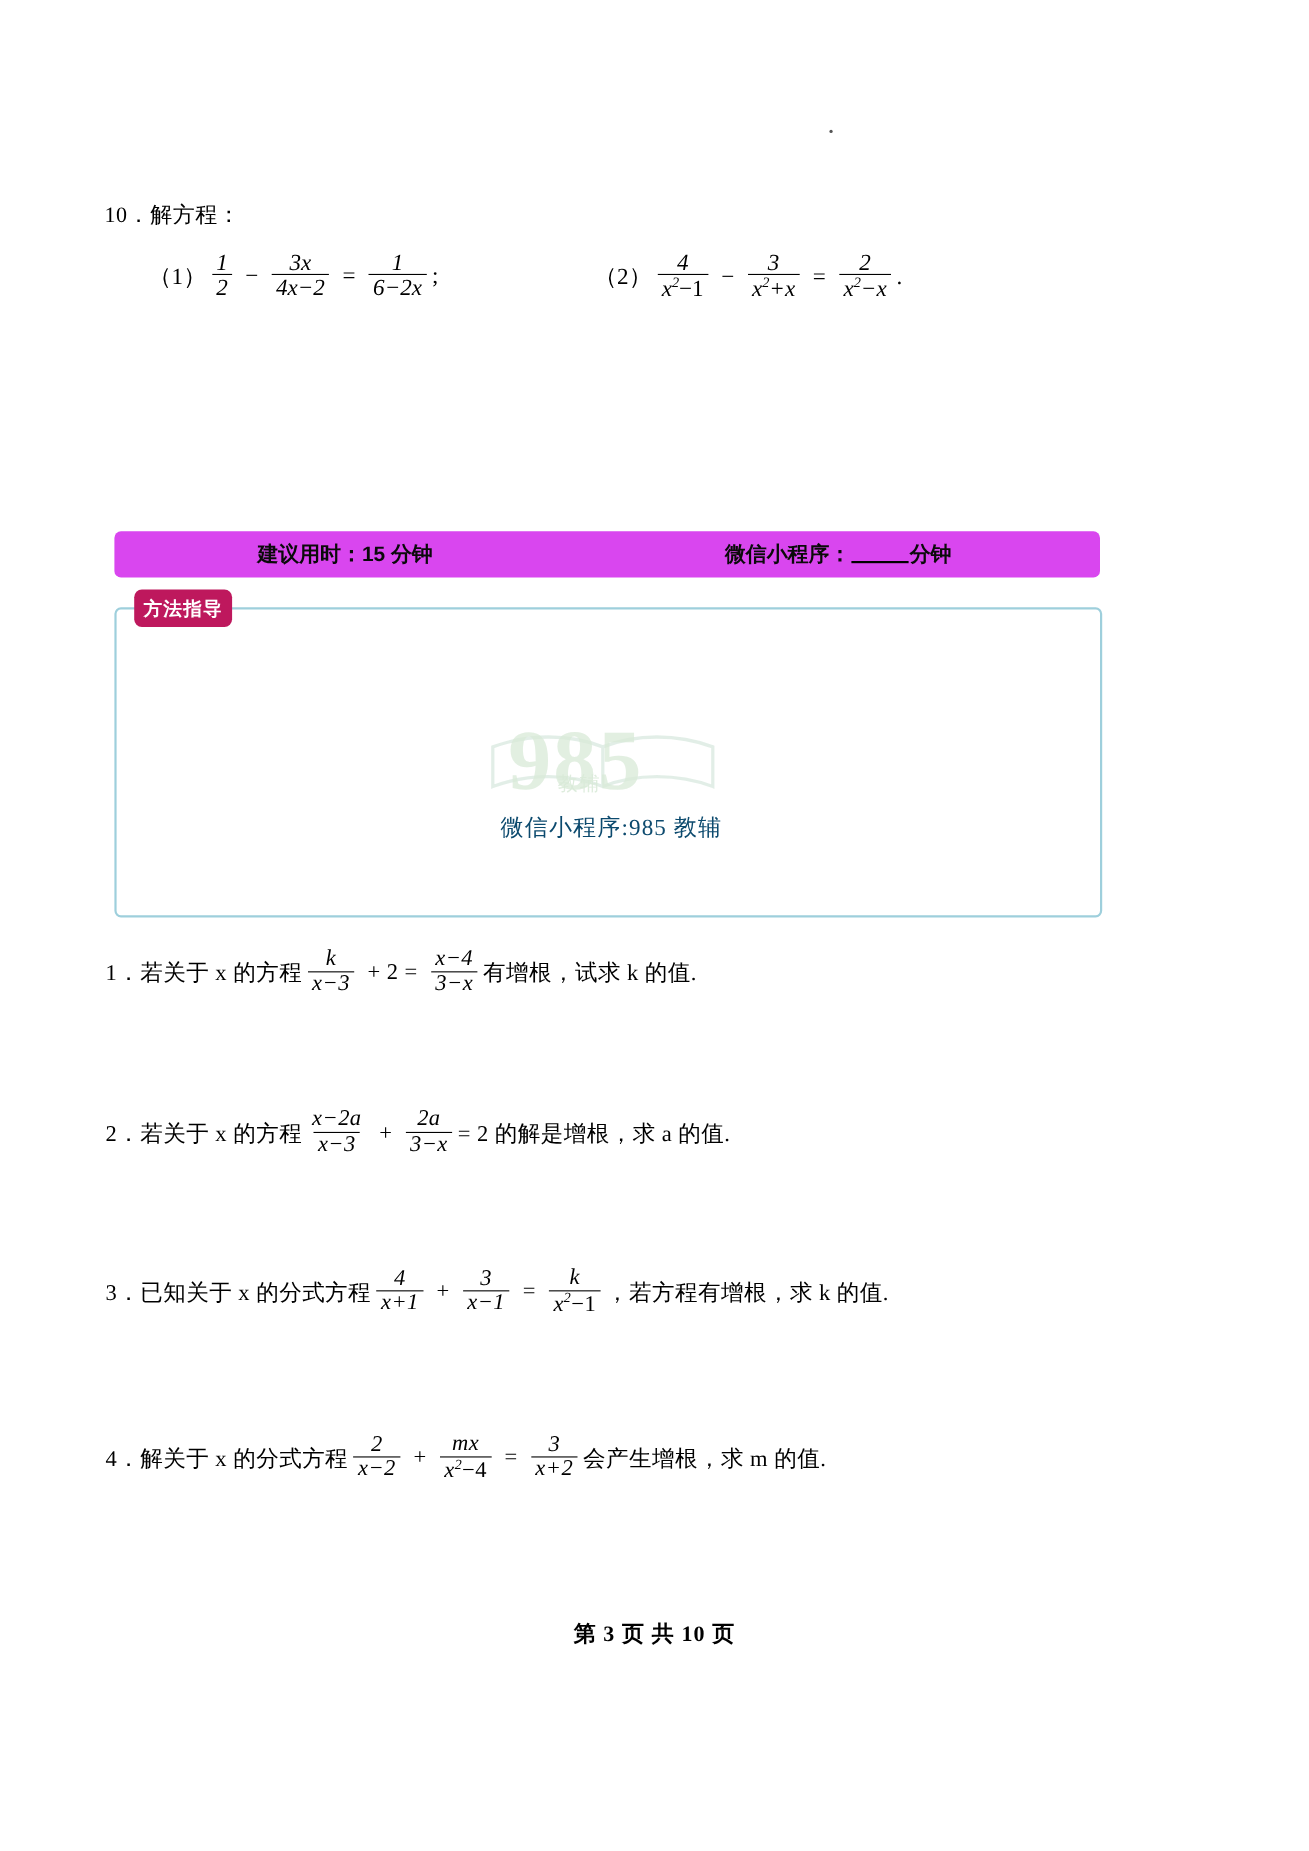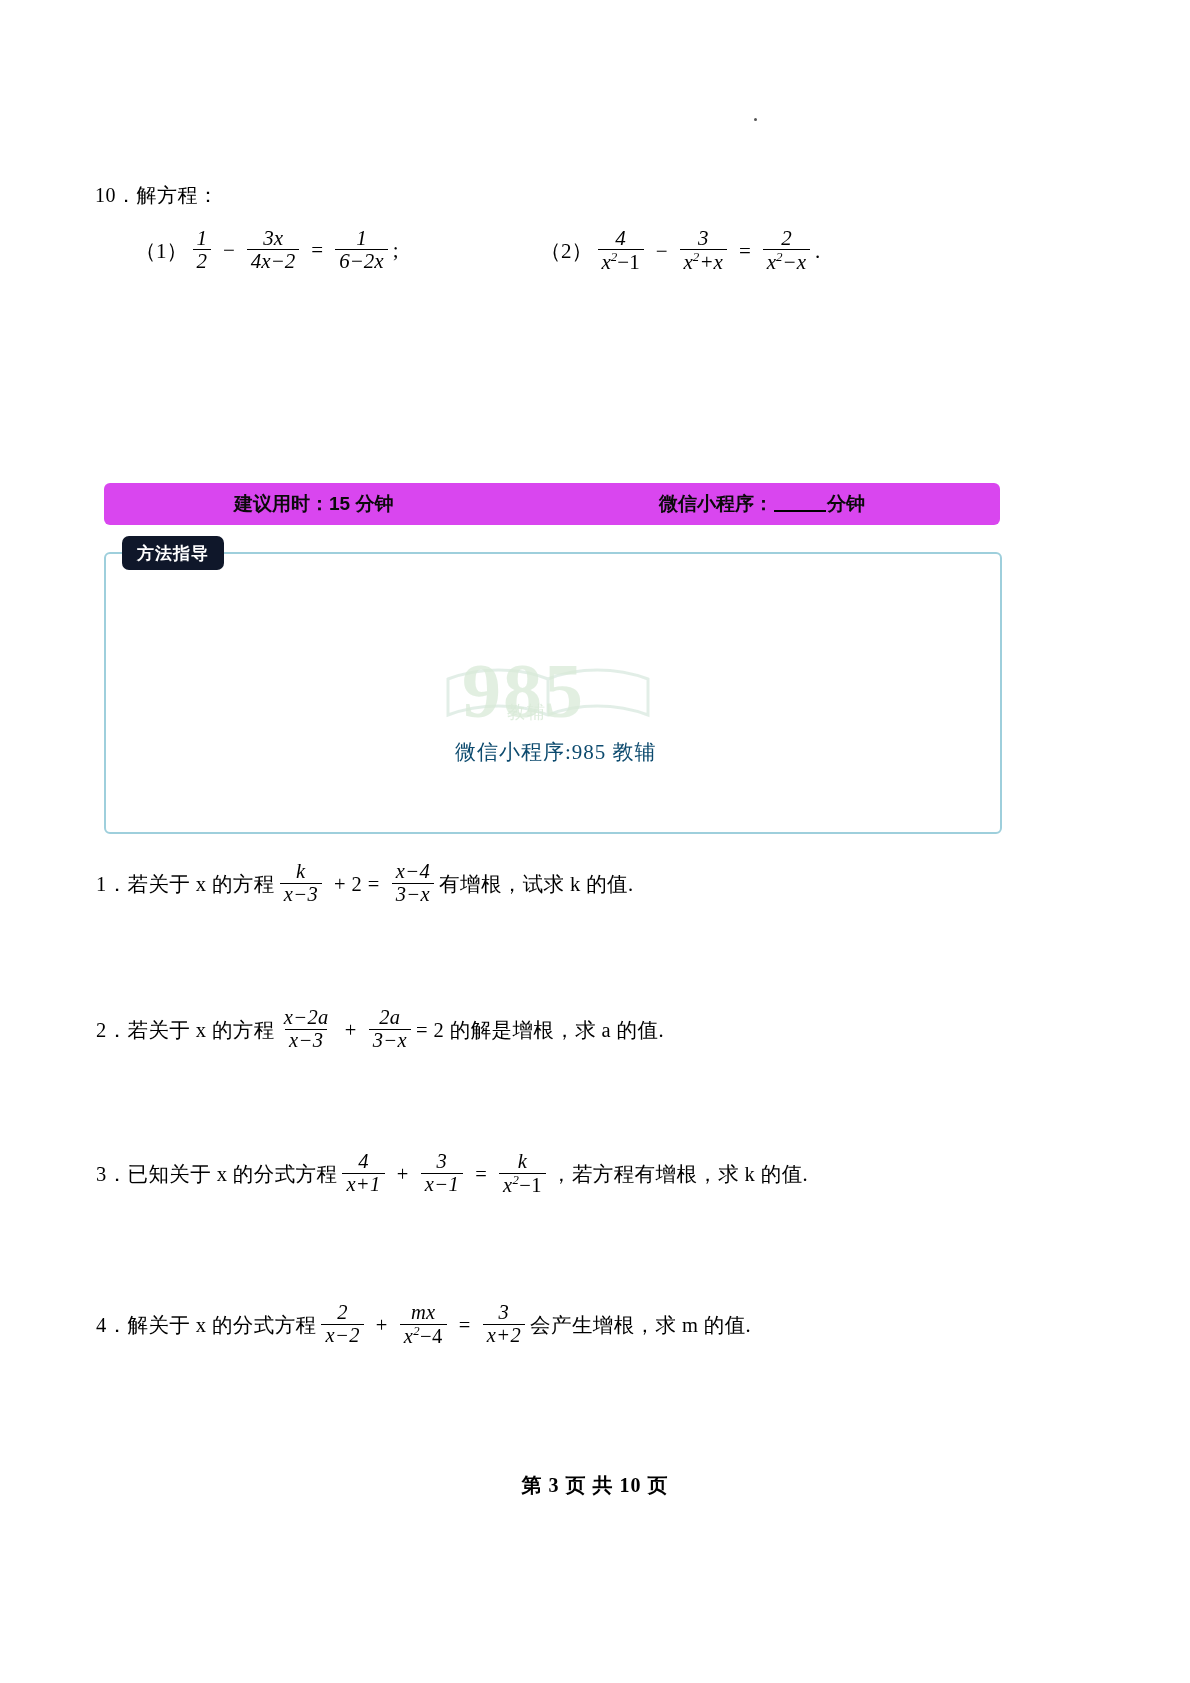--- a/index.html
+++ b/index.html
@@ -49,22 +49,22 @@
   .time-bar .suggest { position:absolute; left:130px; }
   .time-bar .actual  { position:absolute; left:555px; }
   .ul-blank { display:inline-block; width:52px; border-bottom:2.4px solid #000; height:17px; margin:0 1px; vertical-align:-2px; }
 
   
   .guide-box {
     position:absolute; left:104px; top:552px; width:894px; height:278px;
     border:2px solid #9ecfdc; border-radius:6px; background:#fff;
   }
   .guide-badge {
-    position:absolute; left:122px; top:536px; width:102px; height:34px;
-    background:#0f172a; border-radius:7px;
+    position:absolute; left:122px; top:536px; width:89px; height:34px;
+    background:#be185d; border-radius:7px;
     display:flex; align-items:center; justify-content:center;
     color:#fff; font-family:"Liberation Sans","DejaVu Sans",sans-serif;
     font-weight:bold; font-size:17px; letter-spacing:1px; z-index:3;
   }
   .guide-text {
     position:absolute; left:118px; top:578px; width:868px;
     font-size:18.5px; line-height:41px; color:#121212; letter-spacing:0.4px;
   }
   .guide-text p { margin:0; }
 

